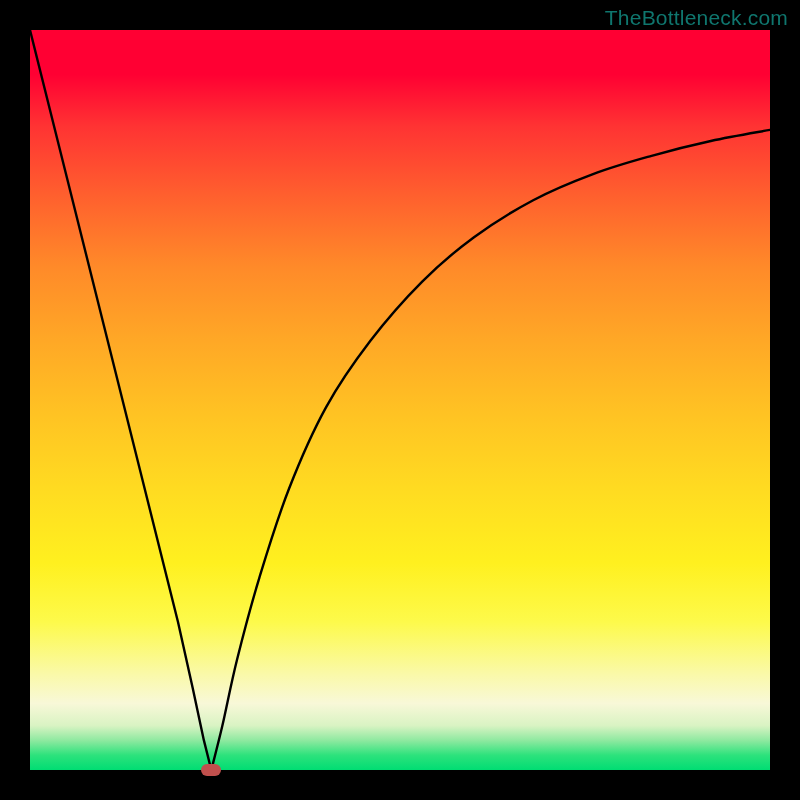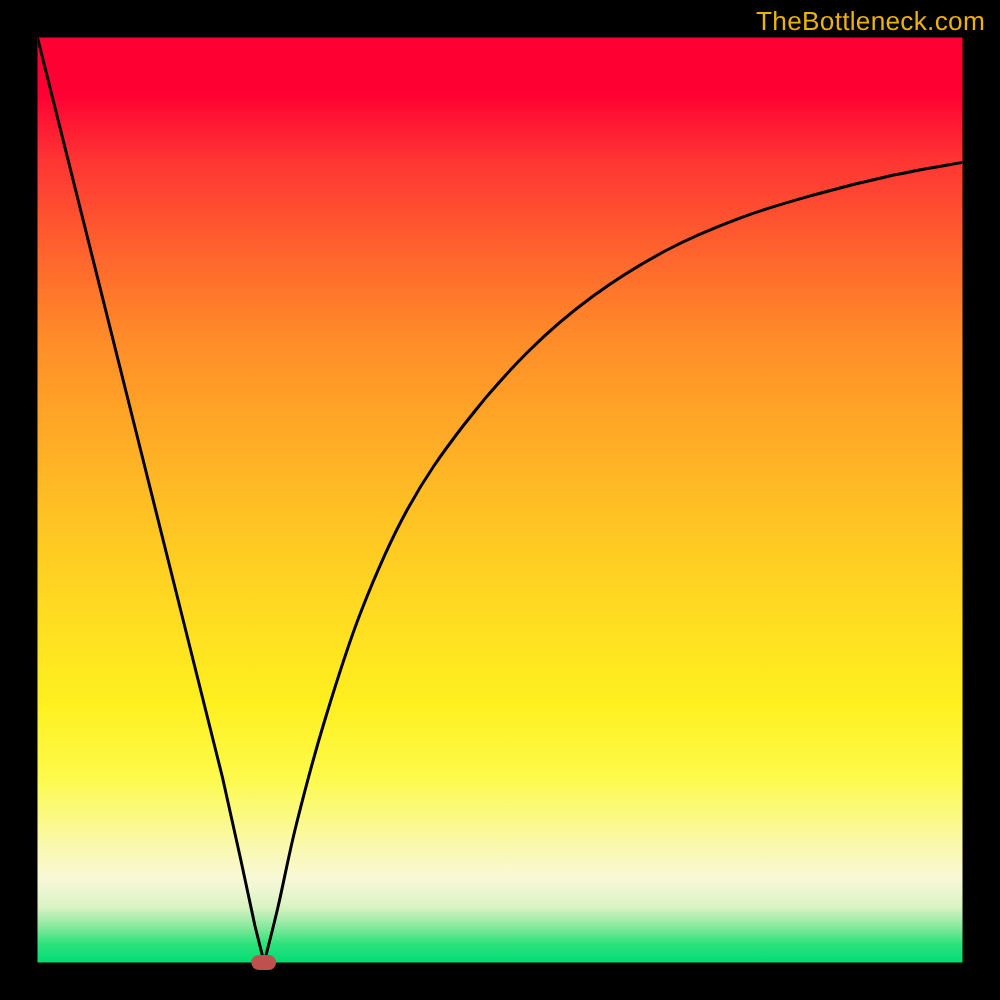--- a/index.html
+++ b/index.html
@@ -39,21 +39,21 @@
       #d9f3c3 94%,
       #8ee9a0 96%,
       #2de27c 98%,
       #00dd73 100%
     );
   }
   .attribution {
     position: absolute;
     top: 6px;
     right: 12px;
-    color: #eab308;
+    color: #0f766e;
     font-size: 21px;
     font-weight: 500;
     letter-spacing: 0.2px;
     user-select: none;
   }
   svg.curve {
     position: absolute;
     left: 0;
     top: 0;
     width: 740px;

